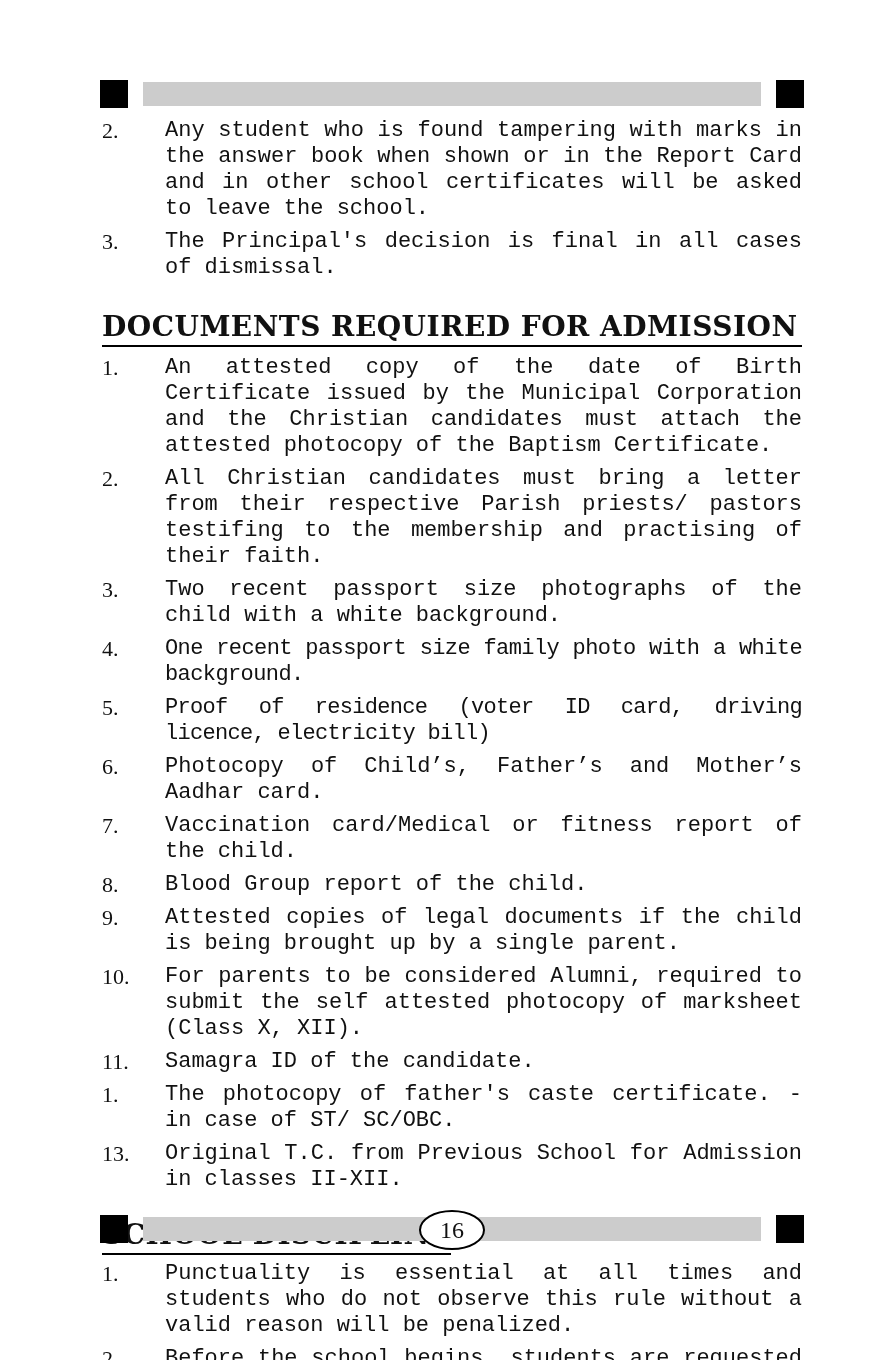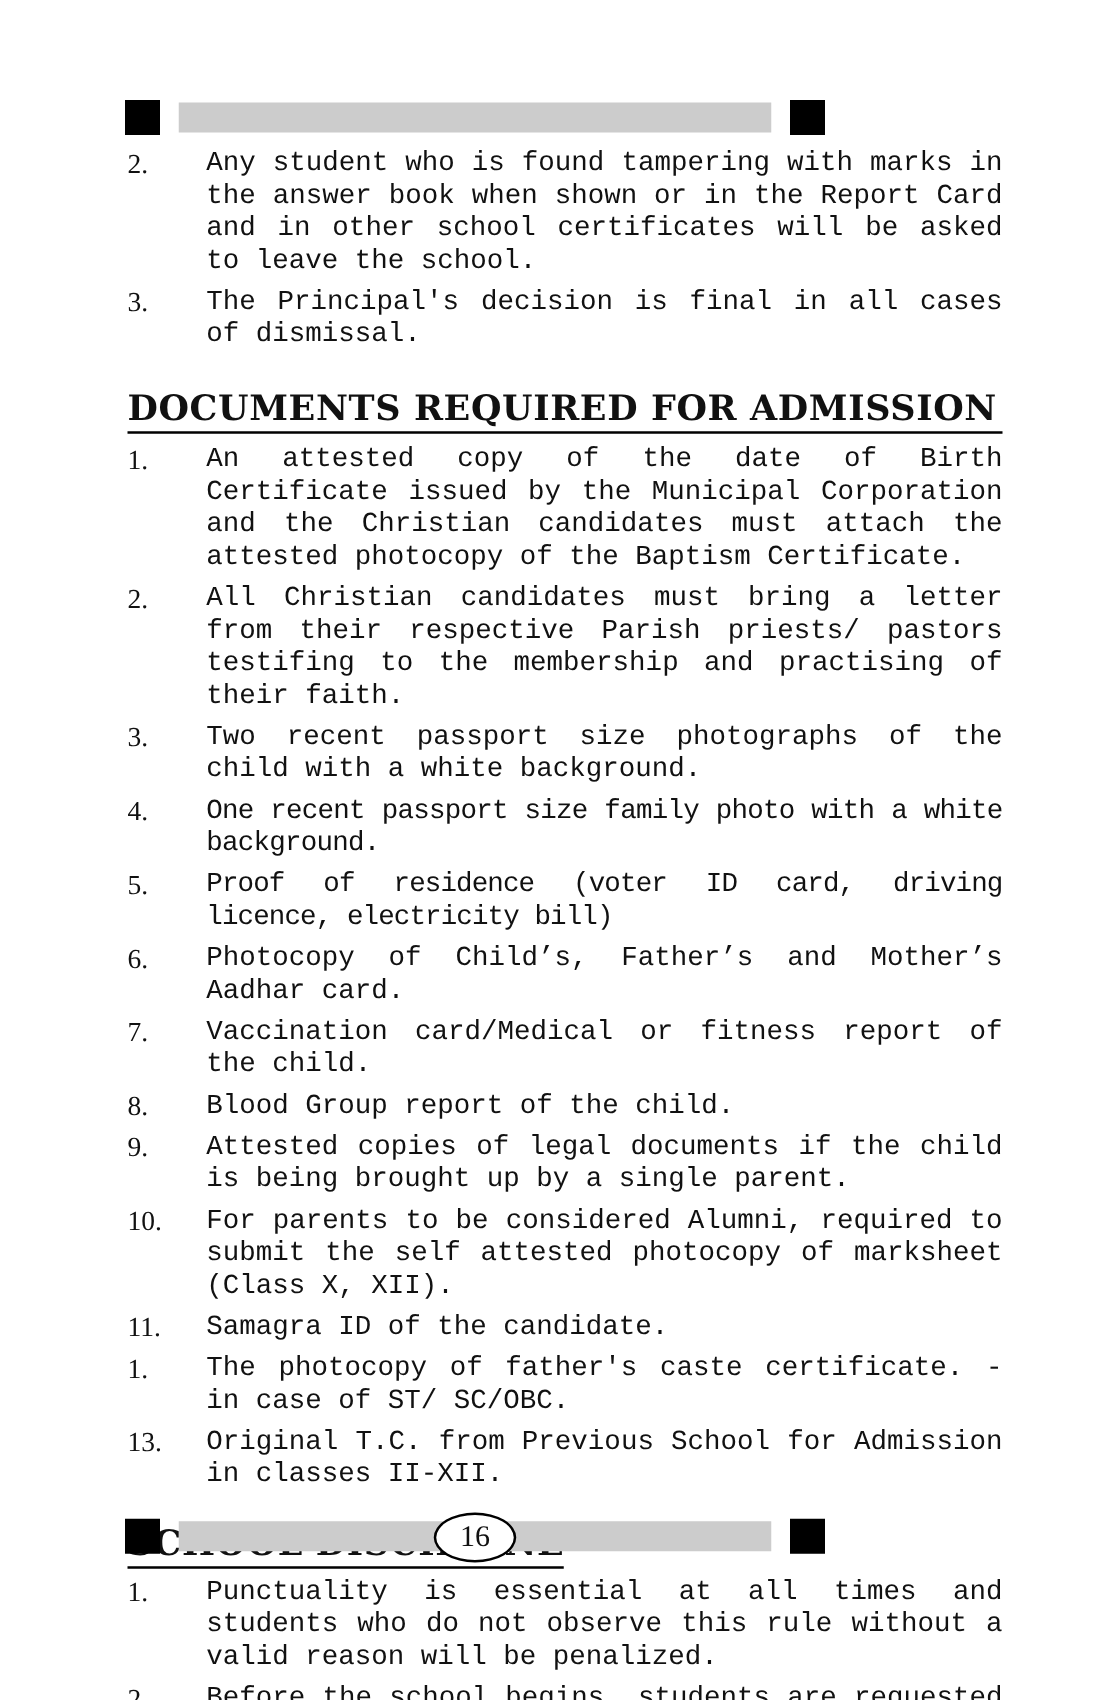--- a/index.html
+++ b/index.html
@@ -1,18 +1,18 @@
 <!DOCTYPE html>
 <html><head>
 <meta charset="utf-8">
 <style>
   html, body { margin:0; padding:0; }
   body { width:880px; height:1360px; background:#ffffff; position:relative; overflow:hidden;
          font-family:"Liberation Serif", "DejaVu Serif", serif; color:#111; }
-  .bar-row { position:absolute; left:100px; width:560px; height:28px; }
+  .bar-row { position:absolute; left:100px; width:704px; height:28px; }
   .bar-row .sq { position:absolute; top:0; width:28px; height:28px; background:#000; }
   .bar-row .sq.l { left:0; }
   .bar-row .sq.r { right:0; }
   .bar-row .band { position:absolute; left:43px; right:43px; top:2px; height:24px; background:#cccccc; }
   .top-bar { top:80px; }
   .bottom-bar { top:1215px; }
   .page-num { position:absolute; left:50%; top:-5px; transform:translateX(-50%); width:62px; height:36px;
               border:2px solid #000; border-radius:50%; background:#fff; text-align:center;
               line-height:36px; font-size:24px; }
   .content { position:absolute; left:102px; top:118px; width:700px; }

